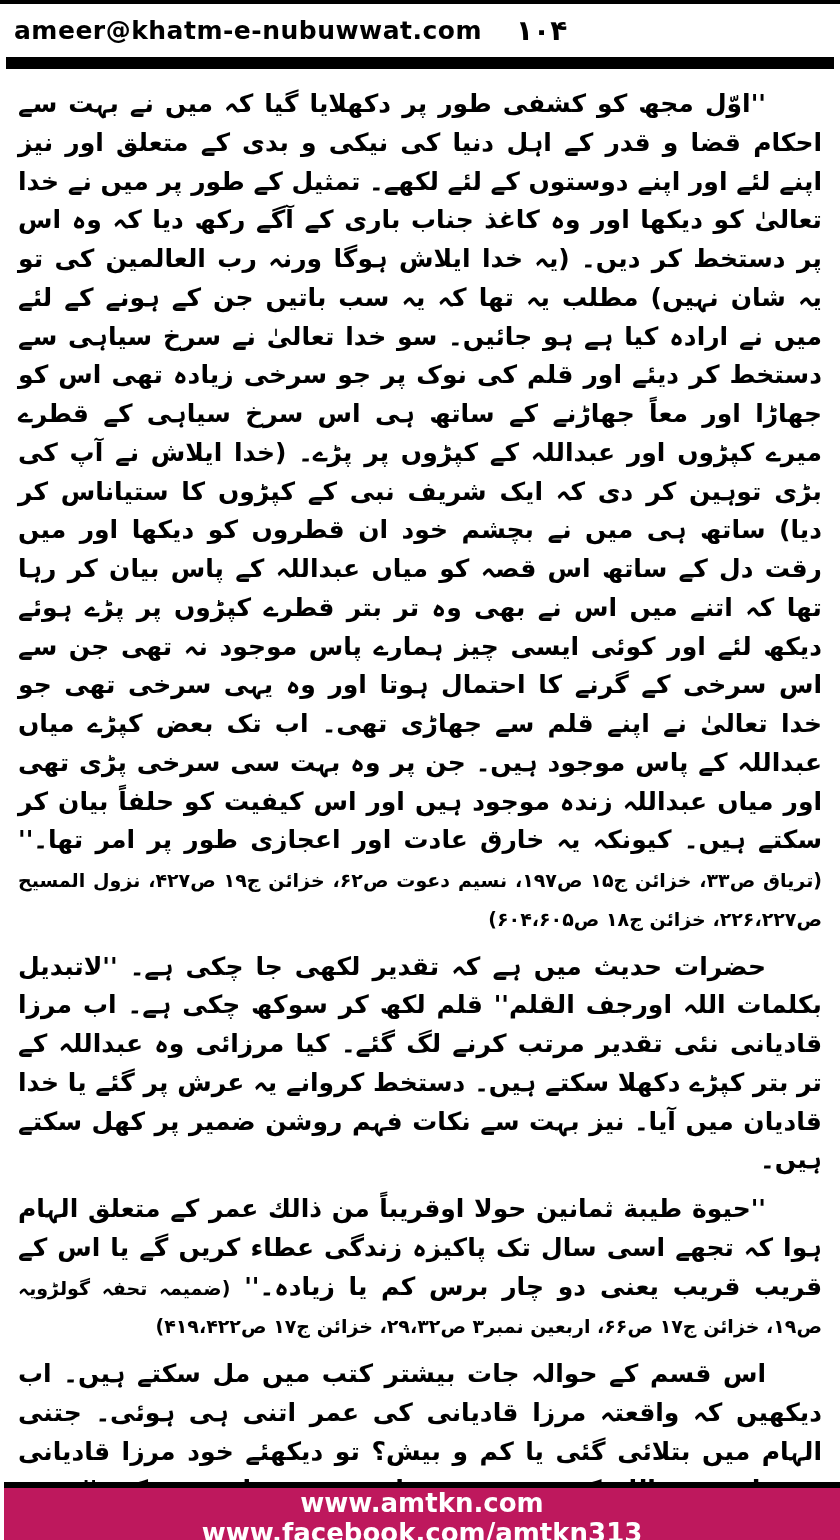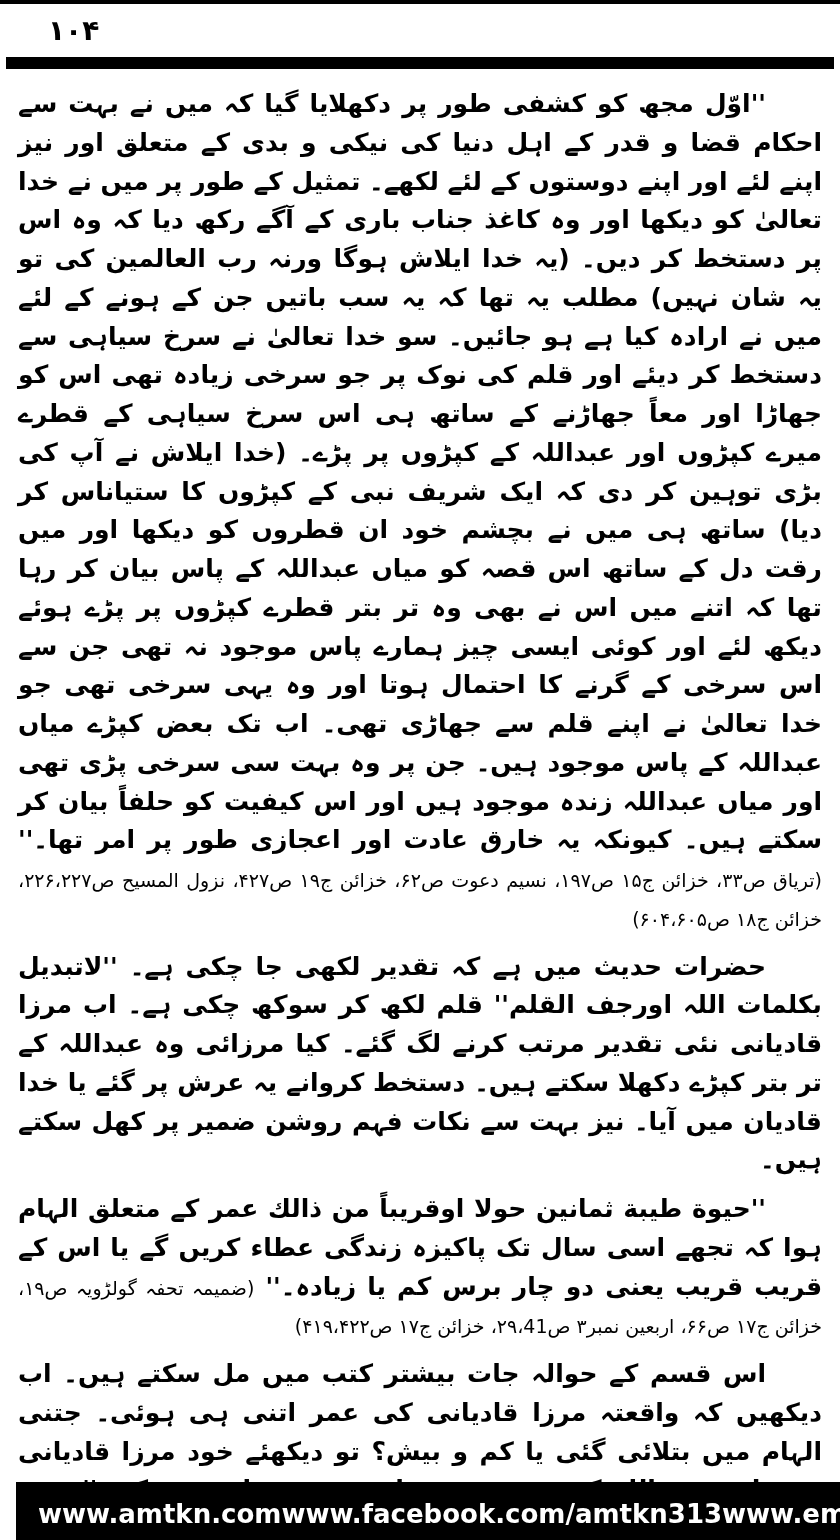--- a/index.html
+++ b/index.html
@@ -26,60 +26,61 @@
     margin-left: auto; direction: rtl; font-size: 21px; font-weight: bold;
     text-align: right;
   }
   .rule { height: 12px; background: #000; margin: 4px 6px 0 6px; }
   .content {
     direction: rtl; text-align: justify;
     padding: 16px 18px 0 18px;
     font-size: 25px; line-height: 1.55; font-weight: 600;
   }
   .para { margin-bottom: 10px; text-indent: 56px; }
-  .citation { font-size: 19px; font-weight: 400; white-space: normal; }
+  .citation { font-size: 19px; font-weight: 700; white-space: normal; }
   .footer {
-    position: absolute; left: 16px; right: 0; bottom: 0;
-    background: #000000; height: 58px;
+    position: absolute; left: 4px; right: 0; bottom: 0;
+    background: #be185d; height: 58px;
     display: flex; align-items: center; justify-content: space-between;
-    padding: 0 22px; border-top: 6px solid #000;
+    padding: 0 22px; border-top: 6px solid #000; flex-direction: column;
   }
   .footer-link {
     color: #ffffff; font-weight: bold; font-size: 26px;
     direction: ltr; text-decoration: none;
   }
 </style>
 </head>
 <body>
 
 <div class="page">
 
   <div class="topbar"></div>
 
   <div class="header">
+    <span class="header-email">ameer@khatm-e-nubuwwat.com</span>
     <span class="header-page">۱۰۴</span>
   </div>
 
   <div class="rule"></div>
 
   <div class="content">
 
     <p class="para">
       <span>''اوّل مجھ کو کشفی طور پر دکھلایا گیا کہ میں نے بہت سے احکام قضا و قدر کے اہل دنیا کی نیکی و بدی کے متعلق اور نیز اپنے لئے اور اپنے دوستوں کے لئے لکھے۔ تمثیل کے طور پر میں نے خدا تعالیٰ کو دیکھا اور وہ کاغذ جناب باری کے آگے رکھ دیا کہ وہ اس پر دستخط کر دیں۔ (یہ خدا ایلاش ہوگا ورنہ رب العالمین کی تو یہ شان نہیں) مطلب یہ تھا کہ یہ سب باتیں جن کے ہونے کے لئے میں نے ارادہ کیا ہے ہو جائیں۔ سو خدا تعالیٰ نے سرخ سیاہی سے دستخط کر دیئے اور قلم کی نوک پر جو سرخی زیادہ تھی اس کو جھاڑا اور معاً جھاڑنے کے ساتھ ہی اس سرخ سیاہی کے قطرے میرے کپڑوں اور عبداللہ کے کپڑوں پر پڑے۔ (خدا ایلاش نے آپ کی بڑی توہین کر دی کہ ایک شریف نبی کے کپڑوں کا ستیاناس کر دیا) ساتھ ہی میں نے بچشم خود ان قطروں کو دیکھا اور میں رقت دل کے ساتھ اس قصہ کو میاں عبداللہ کے پاس بیان کر رہا تھا کہ اتنے میں اس نے بھی وہ تر بتر قطرے کپڑوں پر پڑے ہوئے دیکھ لئے اور کوئی ایسی چیز ہمارے پاس موجود نہ تھی جن سے اس سرخی کے گرنے کا احتمال ہوتا اور وہ یہی سرخی تھی جو خدا تعالیٰ نے اپنے قلم سے جھاڑی تھی۔ اب تک بعض کپڑے میاں عبداللہ کے پاس موجود ہیں۔ جن پر وہ بہت سی سرخی پڑی تھی اور میاں عبداللہ زندہ موجود ہیں اور اس کیفیت کو حلفاً بیان کر سکتے ہیں۔ کیونکہ یہ خارق عادت اور اعجازی طور پر امر تھا۔''</span>
       <span class="citation">(تریاق ص۳۳، خزائن ج۱۵ ص۱۹۷، نسیم دعوت ص۶۲، خزائن ج۱۹ ص۴۲۷، نزول المسیح ص۲۲۶،۲۲۷، خزائن ج۱۸ ص۶۰۴،۶۰۵)</span>
     </p>
 
     <p class="para">
       <span>حضرات حدیث میں ہے کہ تقدیر لکھی جا چکی ہے۔ ''لاتبدیل بکلمات اللہ اورجف القلم'' قلم لکھ کر سوکھ چکی ہے۔ اب مرزا قادیانی نئی تقدیر مرتب کرنے لگ گئے۔ کیا مرزائی وہ عبداللہ کے تر بتر کپڑے دکھلا سکتے ہیں۔ دستخط کروانے یہ عرش پر گئے یا خدا قادیان میں آیا۔ نیز بہت سے نکات فہم روشن ضمیر پر کھل سکتے ہیں۔</span>
       <span class="citation"></span>
     </p>
 
     <p class="para">
       <span>''حيوة طيبة ثمانين حولا اوقريباً من ذالك عمر کے متعلق الہام ہوا کہ تجھے اسی سال تک پاکیزہ زندگی عطاء کریں گے یا اس کے قریب قریب یعنی دو چار برس کم یا زیادہ۔''</span>
-      <span class="citation">(ضمیمہ تحفہ گولڑویہ ص۱۹، خزائن ج۱۷ ص۶۶، اربعین نمبر۳ ص۲۹،41، خزائن ج۱۷ ص۴۱۹،۴۲۲)</span>
+      <span class="citation">(ضمیمہ تحفہ گولڑویہ ص۱۹، خزائن ج۱۷ ص۶۶، اربعین نمبر۳ ص۲۹،۳۲، خزائن ج۱۷ ص۴۱۹،۴۲۲)</span>
     </p>
 
     <p class="para">
       <span>اس قسم کے حوالہ جات بیشتر کتب میں مل سکتے ہیں۔ اب دیکھیں کہ واقعتہ مرزا قادیانی کی عمر اتنی ہی ہوئی۔ جتنی الہام میں بتلائی گئی یا کم و بیش؟ تو دیکھئے خود مرزا قادیانی جو ملہم من اللہ کی وحی سے بولتے ہیں فرماتے ہیں کہ: ''میری پیدائش ۱۸۳۹ء یا ۱۸۴۰ء سکھوں کے آخری وقت میں ہوئی۔''</span>
       
     </p>
 
   </div>
 
   <div class="footer">

